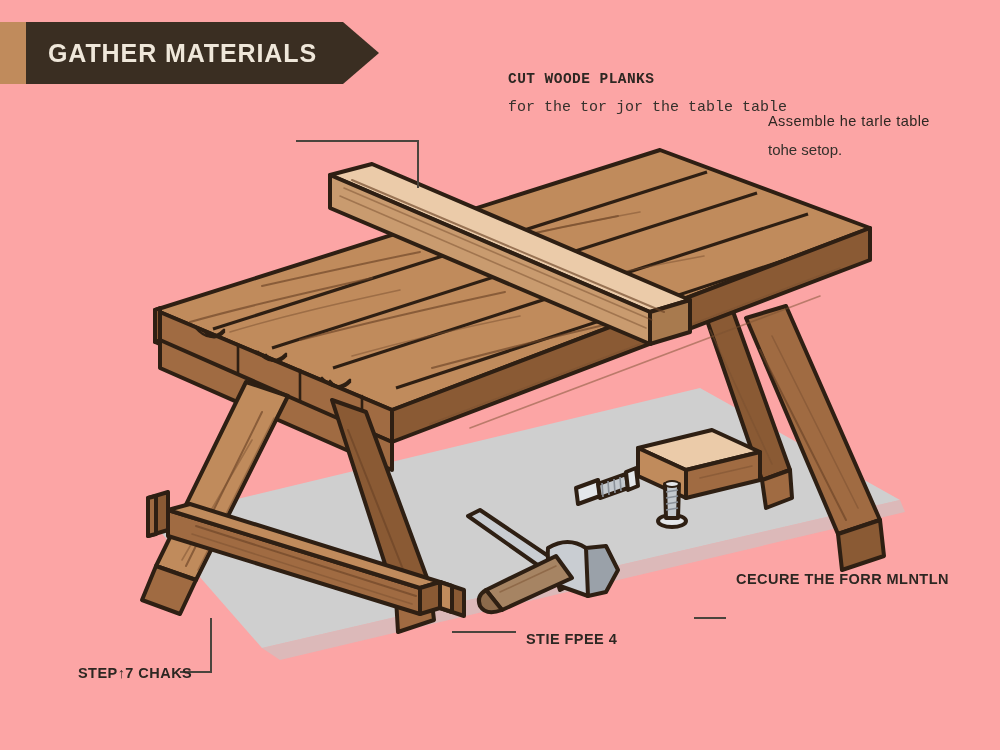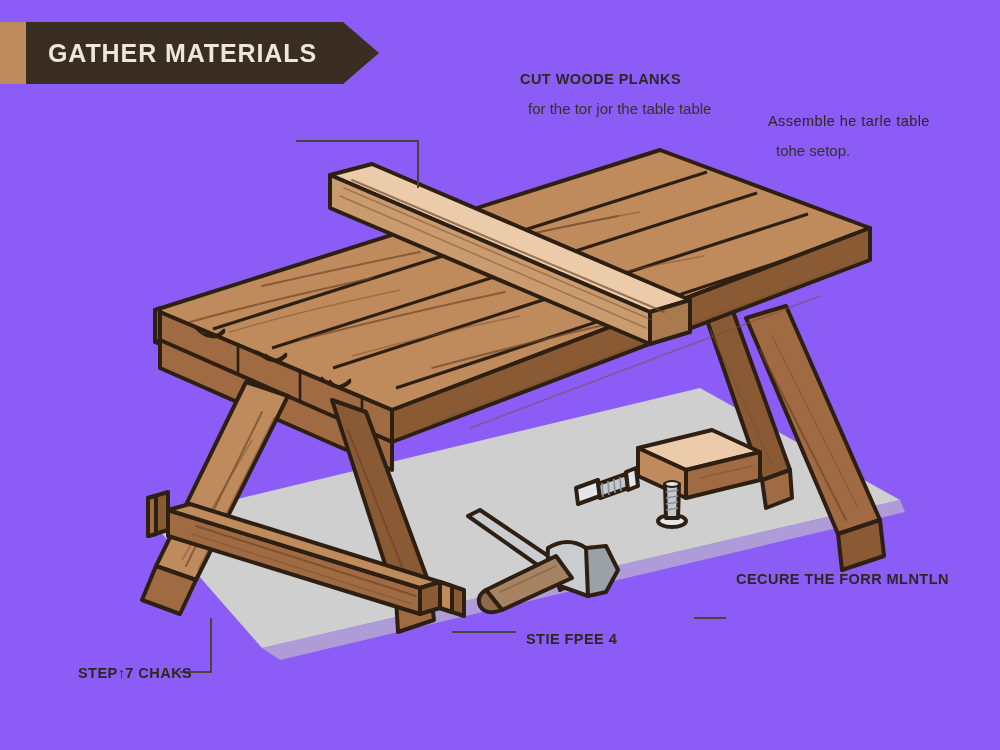--- a/index.html
+++ b/index.html
@@ -9,21 +9,21 @@
     background: #ffffff;
   }
   body {
     font-family: "Liberation Sans", sans-serif;
   }
   #scene {
     position: relative;
     width: 1000px;
     height: 750px;
     overflow: hidden;
-    background: #8b5cf6;
+    background: #fca5a5;
   }
   #art {
     position: absolute;
     inset: 0;
     width: 1000px;
     height: 750px;
   }
 
   
   .banner-wrap {
@@ -71,27 +71,27 @@
     color: #2D2722;
     letter-spacing: 0.45px;
     line-height: 1.35;
     margin: 0 0 7px 0;
     white-space: nowrap;
   }
   .callout .bd {
     font-size: 15px;
     color: #34302B;
     line-height: 1.45;
-    margin: 8px;
+    margin: 0;
     white-space: nowrap;
   }
   .callout.light .hd { font-weight: normal; }
 
   #callout-left     { left: 60px;  top: 130px; }
-  #callout-top      { left: 520px; top: 70px;  }
+  #callout-top      { left: 508px; top: 70px; font-family: Liberation Mono, monospace;  }
   #callout-right    { left: 768px; top: 112px; }
   #callout-secure   { left: 736px; top: 570px; }
   #callout-step3    { left: 526px; top: 630px; }
   #callout-step6    { left: 78px;  top: 664px; }
 
   #callout-step3 .hd, #callout-step6 .hd { margin-bottom: 0; }
 </style>
 </head>
 <body>
 

